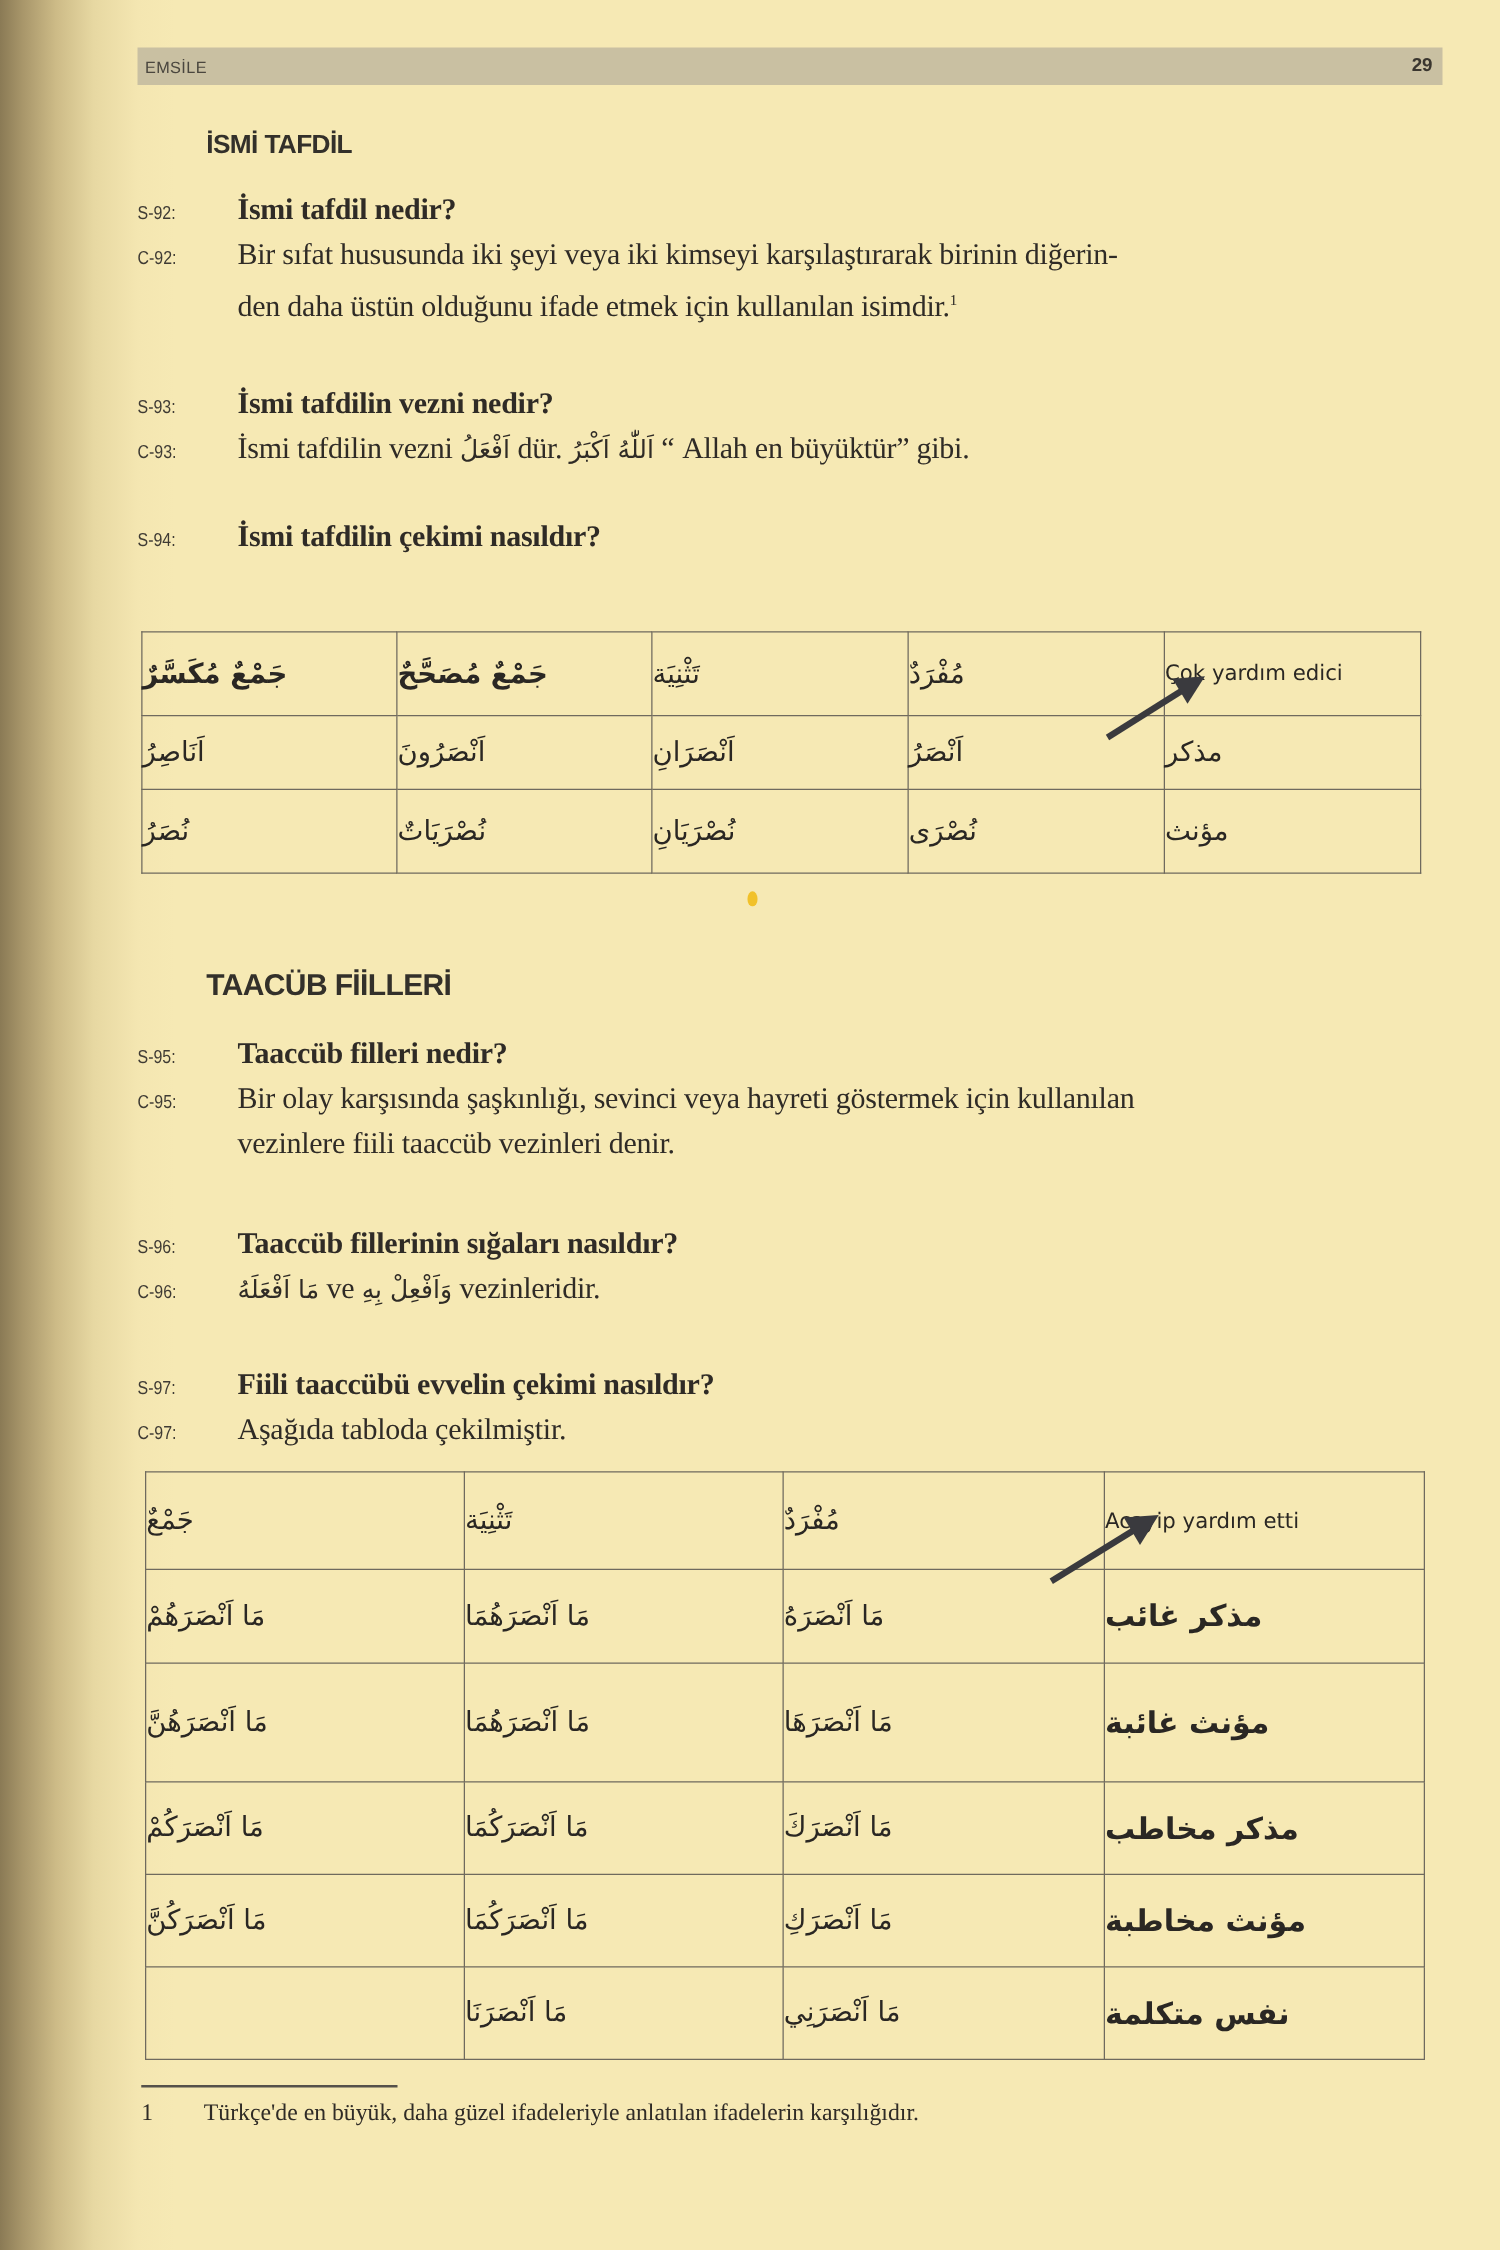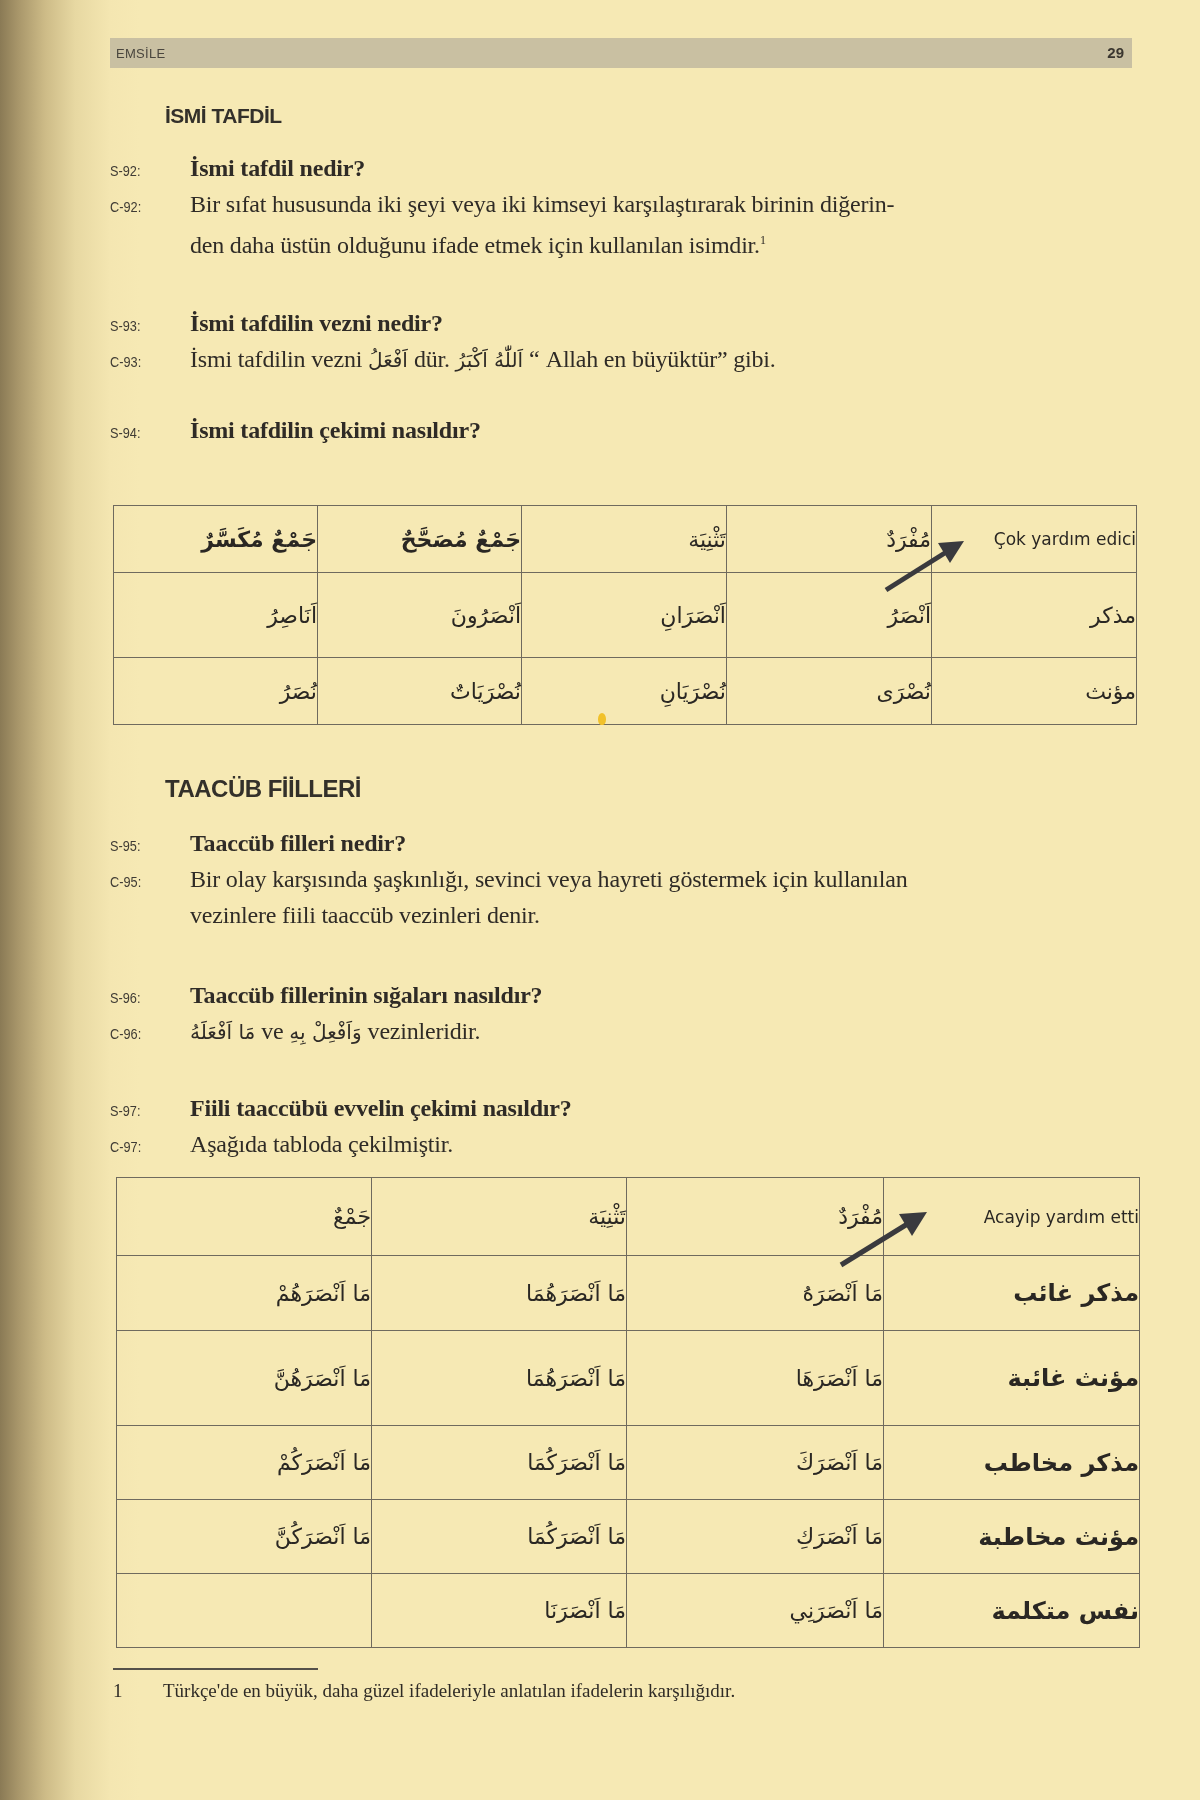--- a/index.html
+++ b/index.html
@@ -10,20 +10,21 @@
     color:#2f2b26;
   }
   .page {
     position:absolute; left:0; top:0; width:1200px; height:1800px;
     background:
       linear-gradient(to right, #8a7a55 0px, #a8966a 18px, #cdbb87 45px, #e7d8a2 75px, #f4e6b1 110px, #f6e9b4 140px, #f6e9b4 100%);
   }
   .header-bar {
     position:absolute; left:110px; top:38px; width:1022px; height:30px;
     background:#c9c0a2;
+    padding-left:22px;
   }
   .header-title {
     position:absolute; left:6px; top:8px; font-family:"Liberation Sans", sans-serif;
     font-size:13px; color:#4a463e; letter-spacing:0.3px;
   }
   .header-page {
     position:absolute; right:8px; top:6px; font-family:"Liberation Sans", sans-serif;
     font-size:15px; font-weight:bold; color:#3a362f;
   }
   .section-title {
@@ -42,21 +43,21 @@
   }
   .q .qa-text { font-weight:bold; }
   .arabic {
     font-family:"DejaVu Sans", sans-serif; font-size:20px; direction:rtl; unicode-bidi:isolate;
   }
   sup { font-size:12px; }
   table.grid {
     position:absolute; border-collapse:collapse; table-layout:fixed;
   }
   table.grid td {
-    border:1.5px solid #6f6a5e; text-align:right; vertical-align:middle;
+    border:1.5px solid #6f6a5e; text-align:left; vertical-align:middle;
     font-family:"DejaVu Sans", sans-serif; color:#2a2723; padding:0;
   }
   td.ar { direction:rtl; font-size:22px; }
   td.ar-head { direction:rtl; font-size:22px; font-weight:bold; }
   td.ar-row { direction:rtl; font-size:24px; font-weight:bold; }
   td.note { font-family:"Liberation Sans", sans-serif; font-size:17px; position:relative; }
   .note-text { position:relative; z-index:2; }
   .arrow { position:absolute; z-index:3; pointer-events:none; }
   .footnote-rule {
     position:absolute; left:113px; top:1668px; width:205px; height:1.5px; background:#55514a;
@@ -128,21 +129,21 @@
         <col style="width:205px">
       </colgroup>
     <tbody>
         <tr style="height:67px;">
       <td class="ar-head">جَمْعٌ مُكَسَّرٌ</td>
       <td class="ar-head">جَمْعٌ مُصَحَّحٌ</td>
       <td class="ar">تَثْنِيَة</td>
       <td class="ar">مُفْرَدٌ</td>
       <td class="note"><span class="note-text">Çok yardım edici</span></td>
     </tr>
-    <tr style="height:85px;margin-top:15px;">
+    <tr style="height:59px;margin-top:15px;">
       <td class="ar">اَنَاصِرُ</td>
       <td class="ar">اَنْصَرُونَ</td>
       <td class="ar">اَنْصَرَانِ</td>
       <td class="ar">اَنْصَرُ</td>
       <td class="ar">مذكر</td>
     </tr>
     <tr style="height:67px;">
       <td class="ar">نُصَرُ</td>
       <td class="ar">نُصْرَيَاتٌ</td>
       <td class="ar">نُصْرَيَانِ</td>

